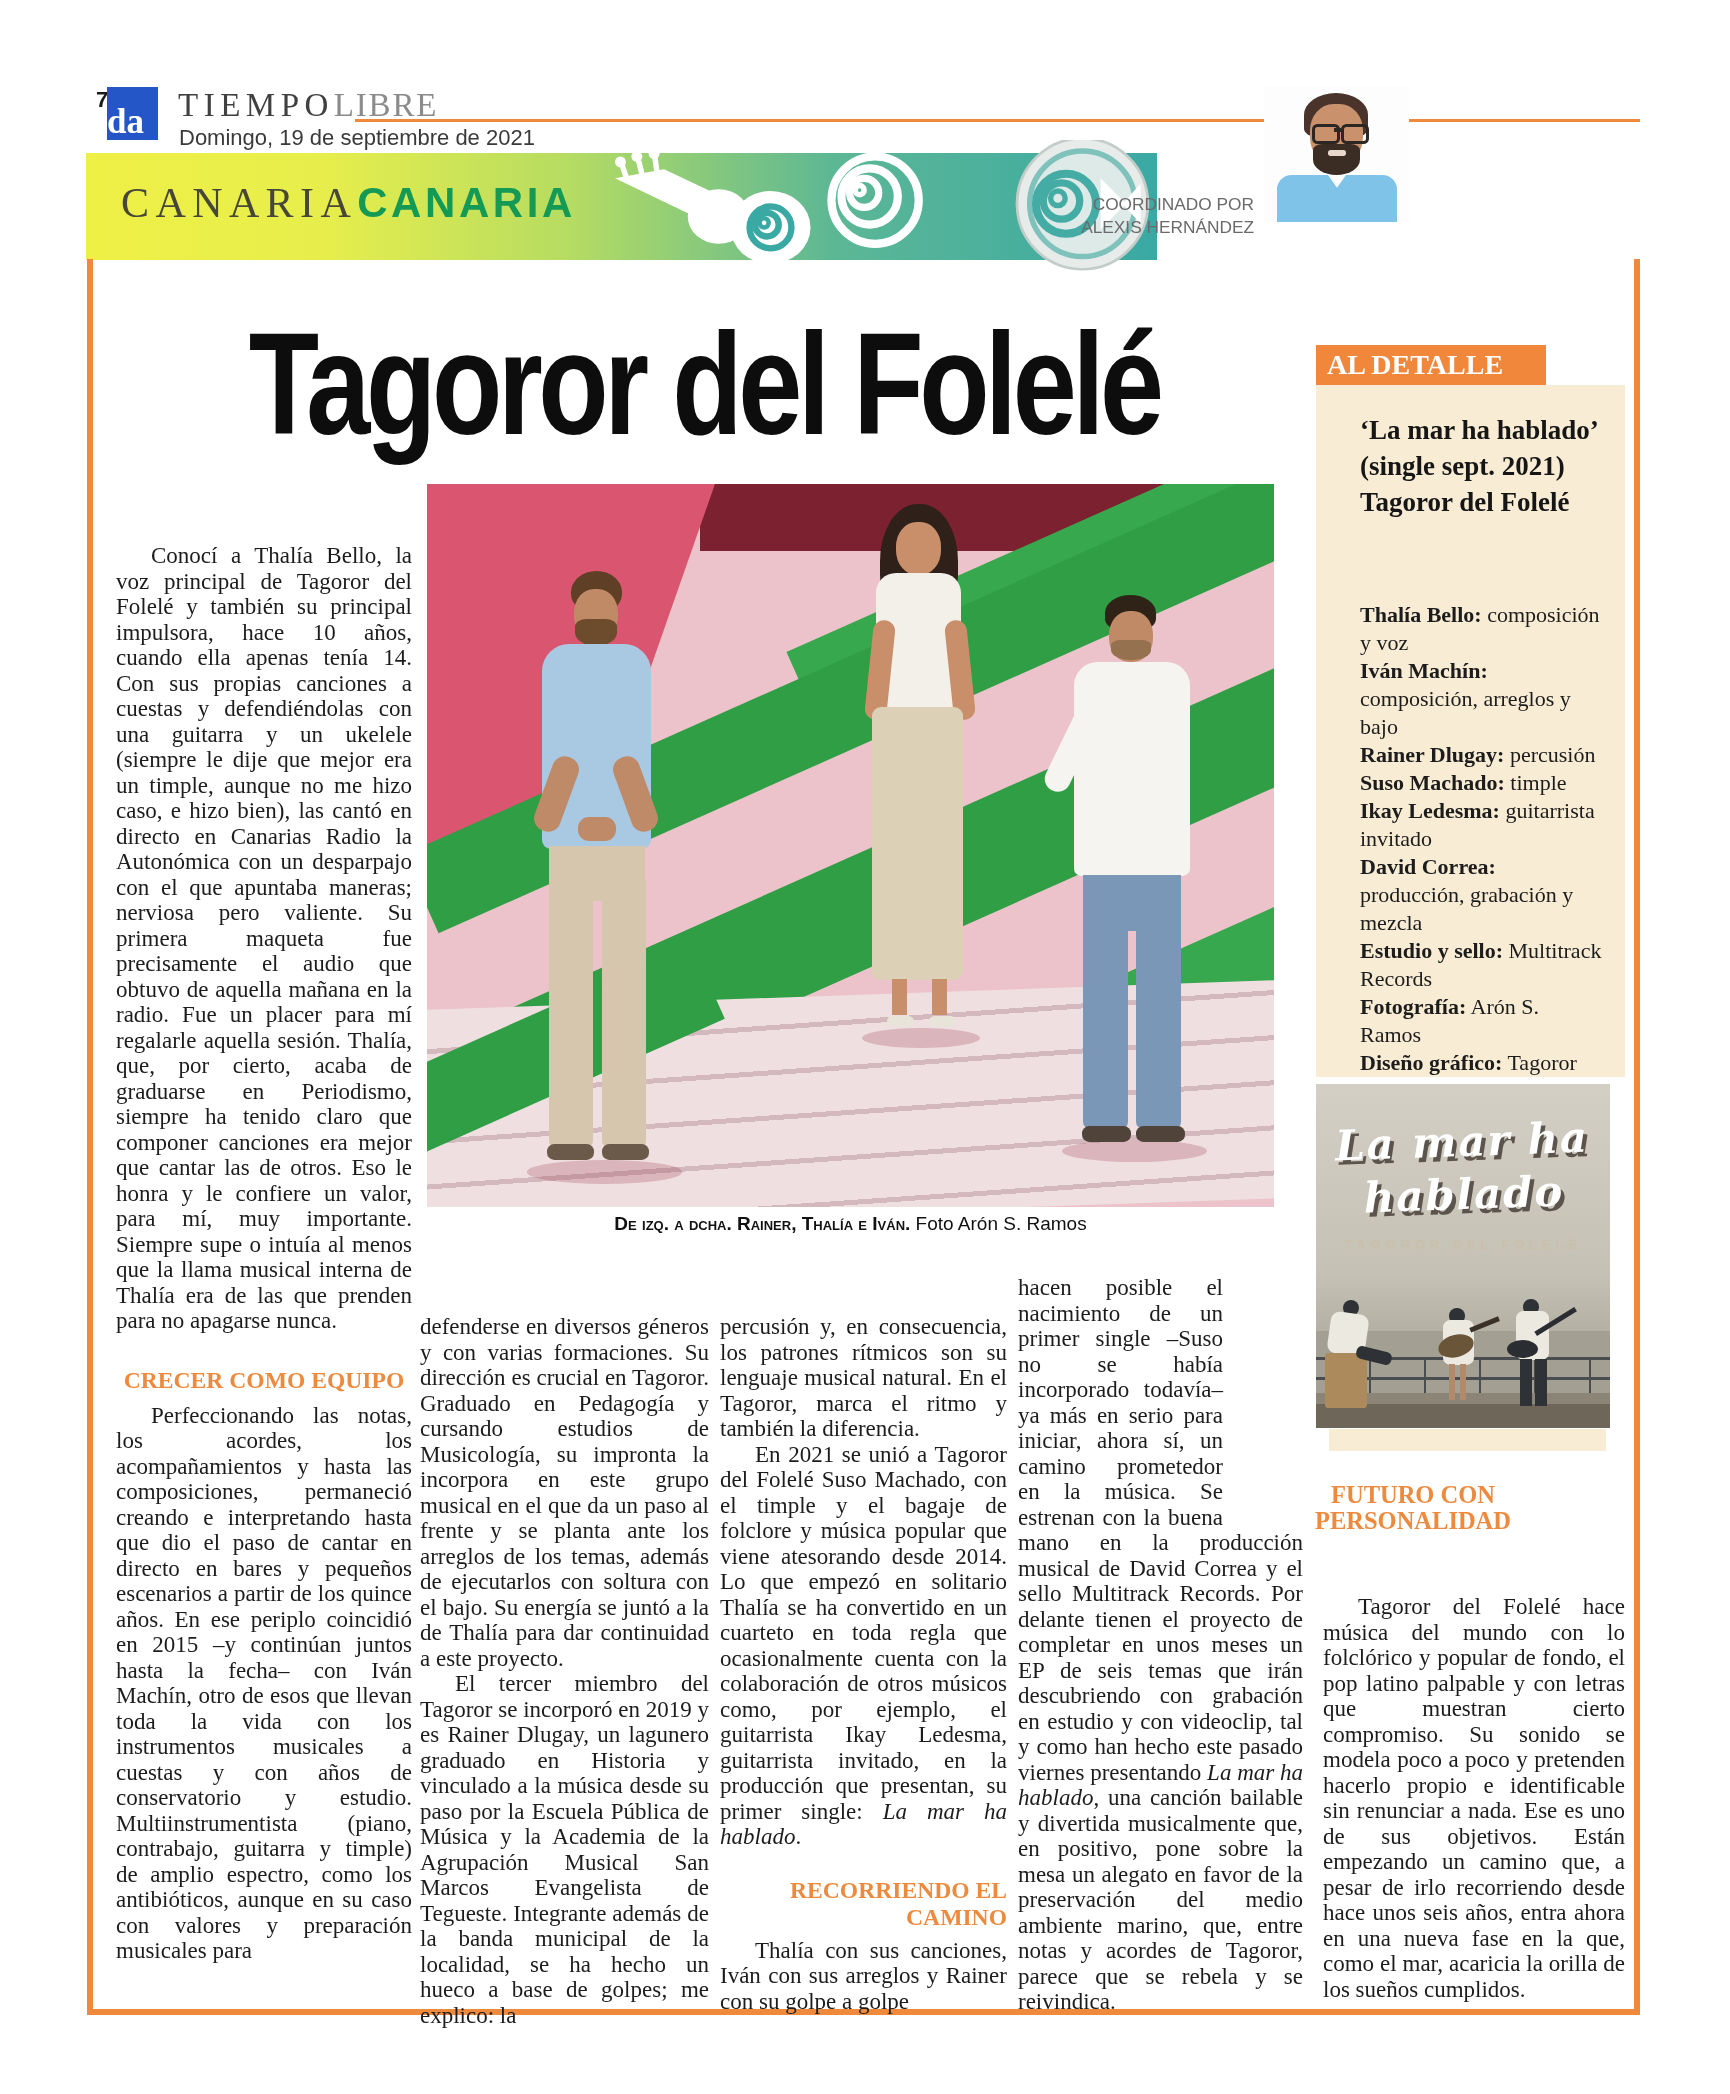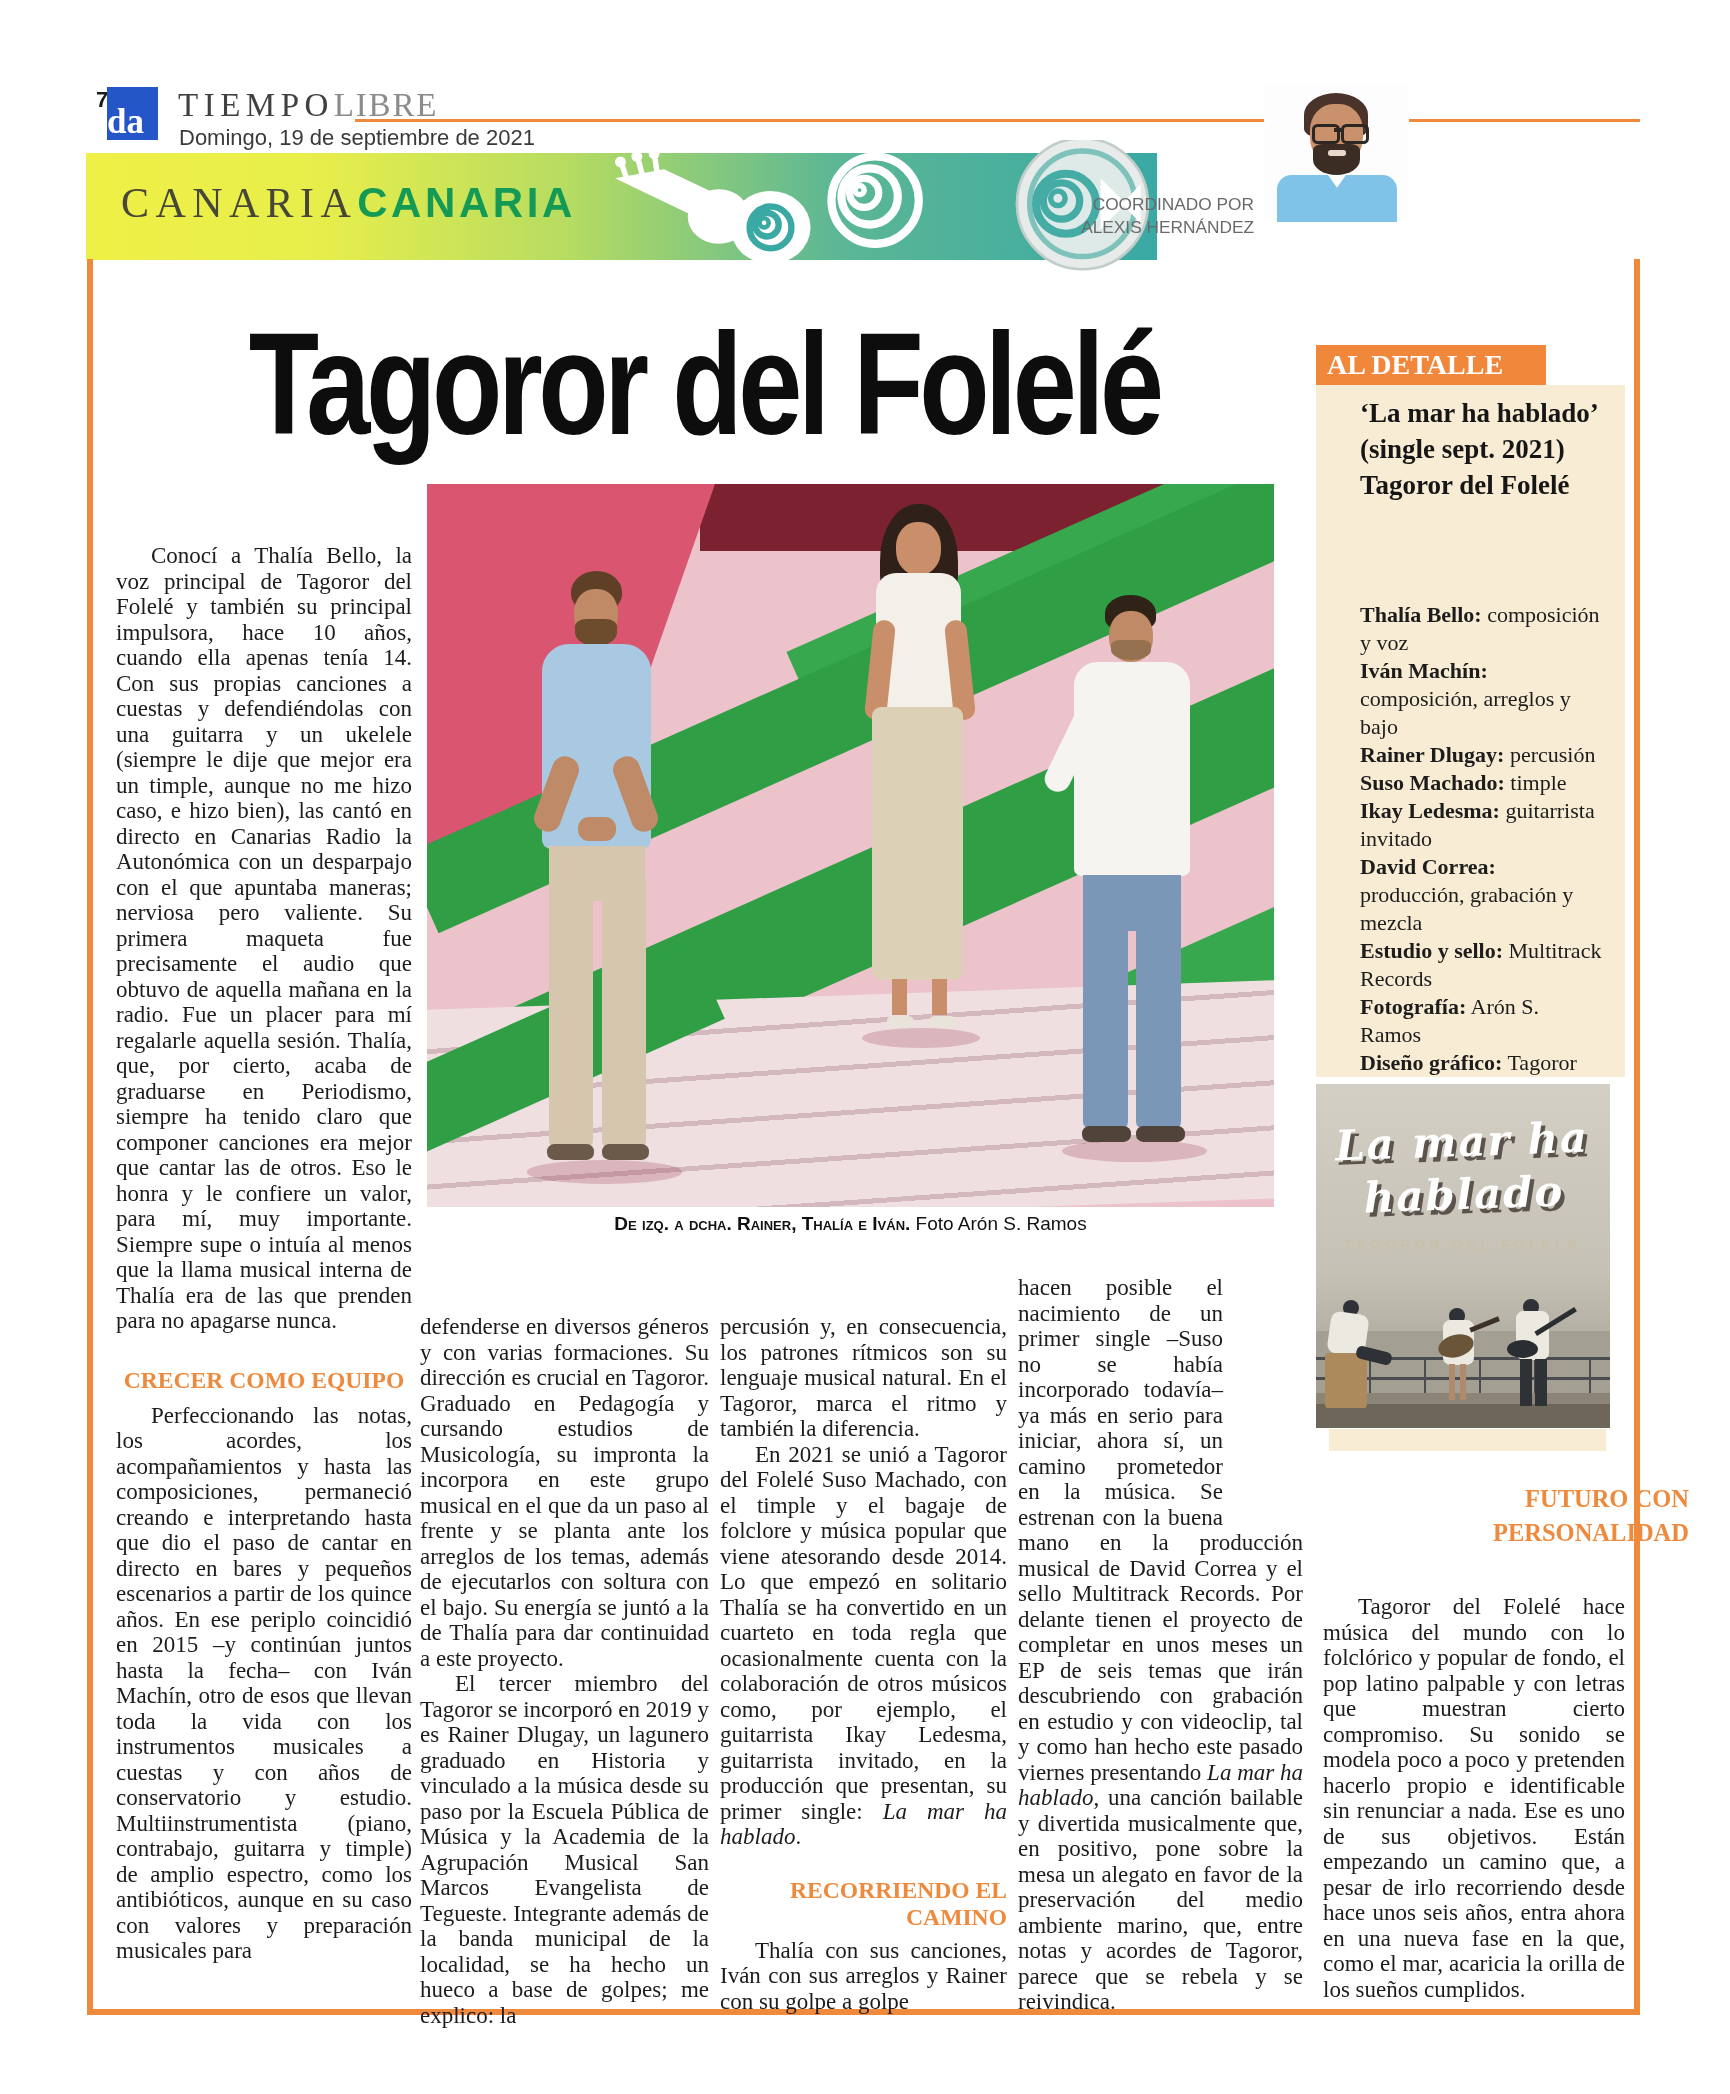--- a/index.html
+++ b/index.html
@@ -49,35 +49,35 @@
   .indent{text-indent:35px;}
   .ohead{color:#ee8a3d;font-weight:bold;font-size:23.6px;line-height:27px;}
   .h-center{text-align:center;margin:33px 0 9px 0;}
   .h-right{text-align:right;margin:27px 0 7.3px 0;}
   .ital{font-style:italic;}
 
   
   .kicker{left:1316px;top:345px;width:219px;height:40px;background:#f0873b;color:#fff;font-weight:bold;
           font-size:28px;line-height:40px;padding-left:11px;font-family:"Liberation Serif",serif;}
   .cream{left:1316px;top:385px;width:309px;height:692px;background:#f8ecd4;}
-  .cream-title{position:absolute;left:44px;top:10px;width:240px;font-weight:bold;font-size:27px;line-height:36px;color:#161616;}
+  .cream-title{position:absolute;left:44px;top:27px;width:240px;font-weight:bold;font-size:27px;line-height:36px;color:#161616;}
   .credits{position:absolute;left:44px;top:216px;width:242px;font-size:22px;line-height:28px;color:#1c1c1c;}
   .credit .cname{font-weight:bold;}
 
   .album{left:1316px;top:1084px;width:294px;height:344px;overflow:hidden;
          background:linear-gradient(180deg,#d4cfc4 0%,#c6c1b5 55%,#b5b0a4 72%);}
   .album-title{position:absolute;left:0;top:31px;width:100%;text-align:center;transform:rotate(-2deg);
                font-family:"DejaVu Serif",serif;font-style:italic;font-weight:bold;color:#fff;
                font-size:42px;line-height:53px;letter-spacing:1.8px;text-shadow:3.6px 4.5px 0 rgba(70,64,56,.85);}
   .album-artist{position:absolute;left:0;top:153px;width:100%;text-align:center;font-family:"Liberation Sans",sans-serif;
                 font-weight:bold;font-size:13.6px;letter-spacing:4.5px;color:#c9c0ab;}
   .cream-strip{left:1329px;top:1429px;width:277px;height:22px;background:#f8ecd4;}
 
-  .futuro-head{left:1387px;top:1482px;width:302px;text-align:right;color:#ee8a3d;font-weight:bold;
-               font-size:24.5px;line-height:34px;}
+  .futuro-head{left:1262px;top:1482px;width:302px;text-align:center;color:#ee8a3d;font-weight:bold;
+               font-size:24.5px;line-height:26px;}
   .futuro-body{left:1323px;top:1546px;width:302px;height:445px;}
 </style>
 </head>
 <body>
 
 <div class="page">
 
   <div class="abs page-num">76</div>
   <div class="abs da-logo">
     <span>da</span>

